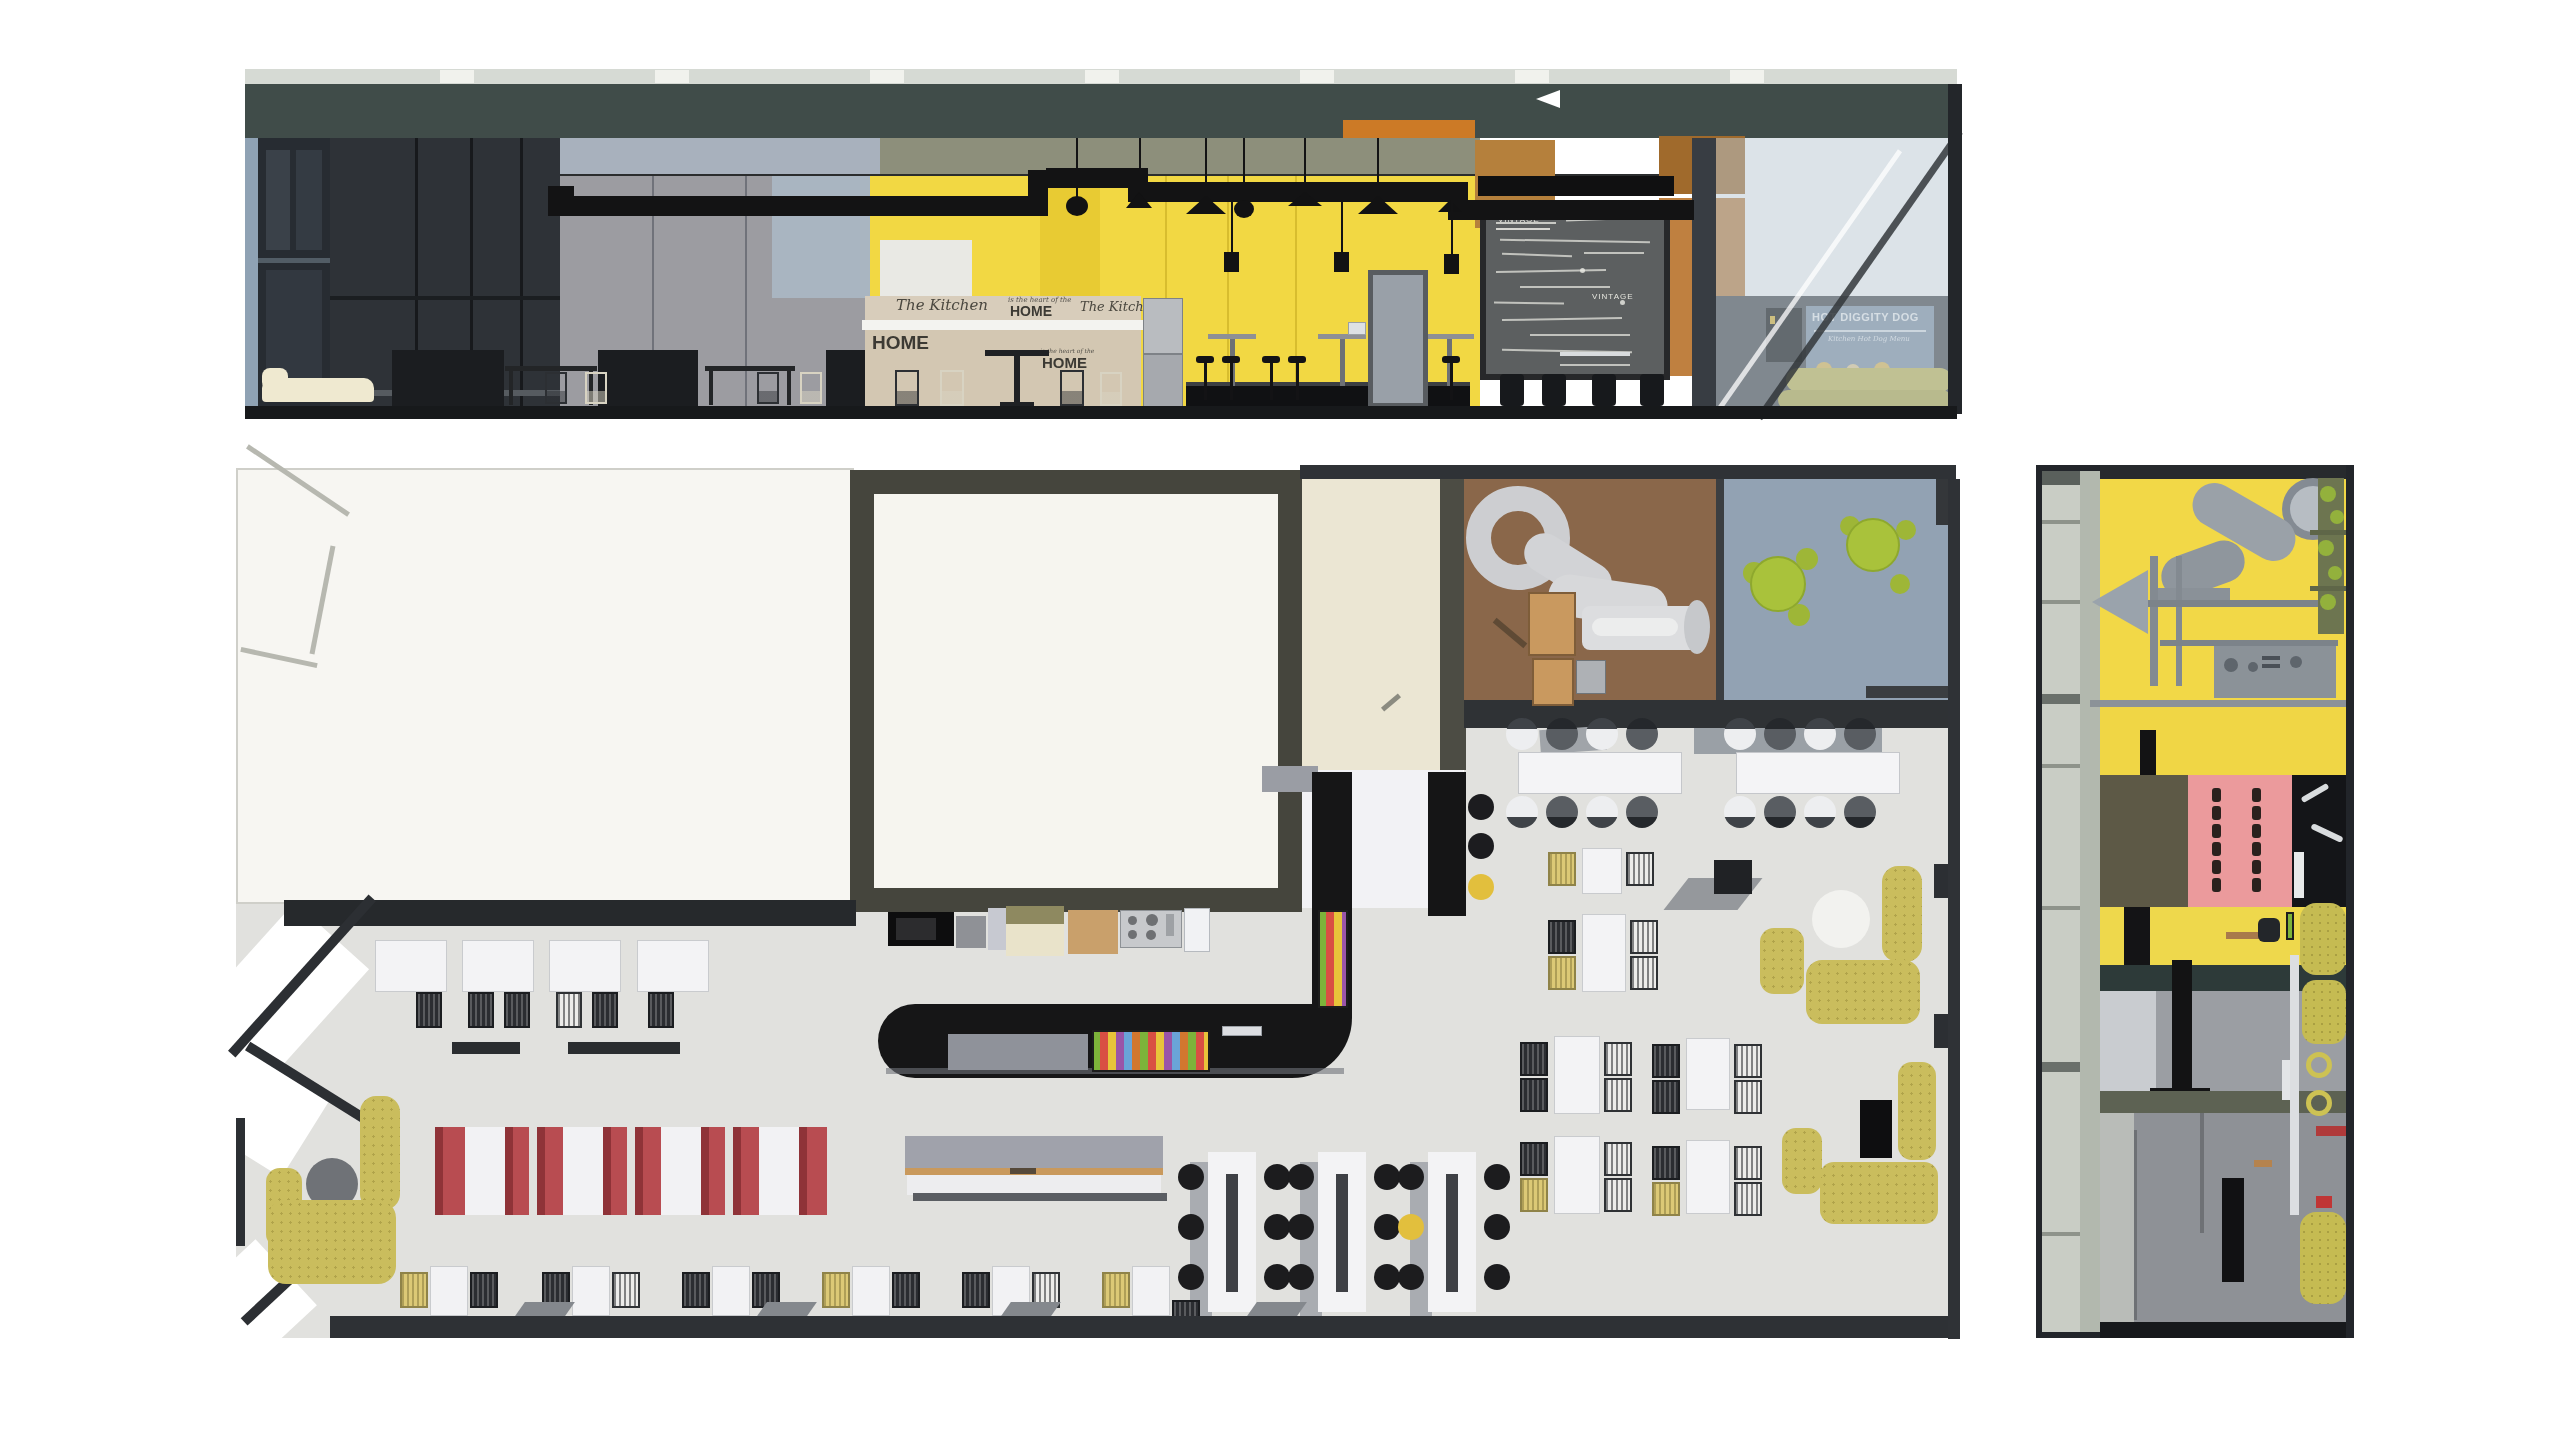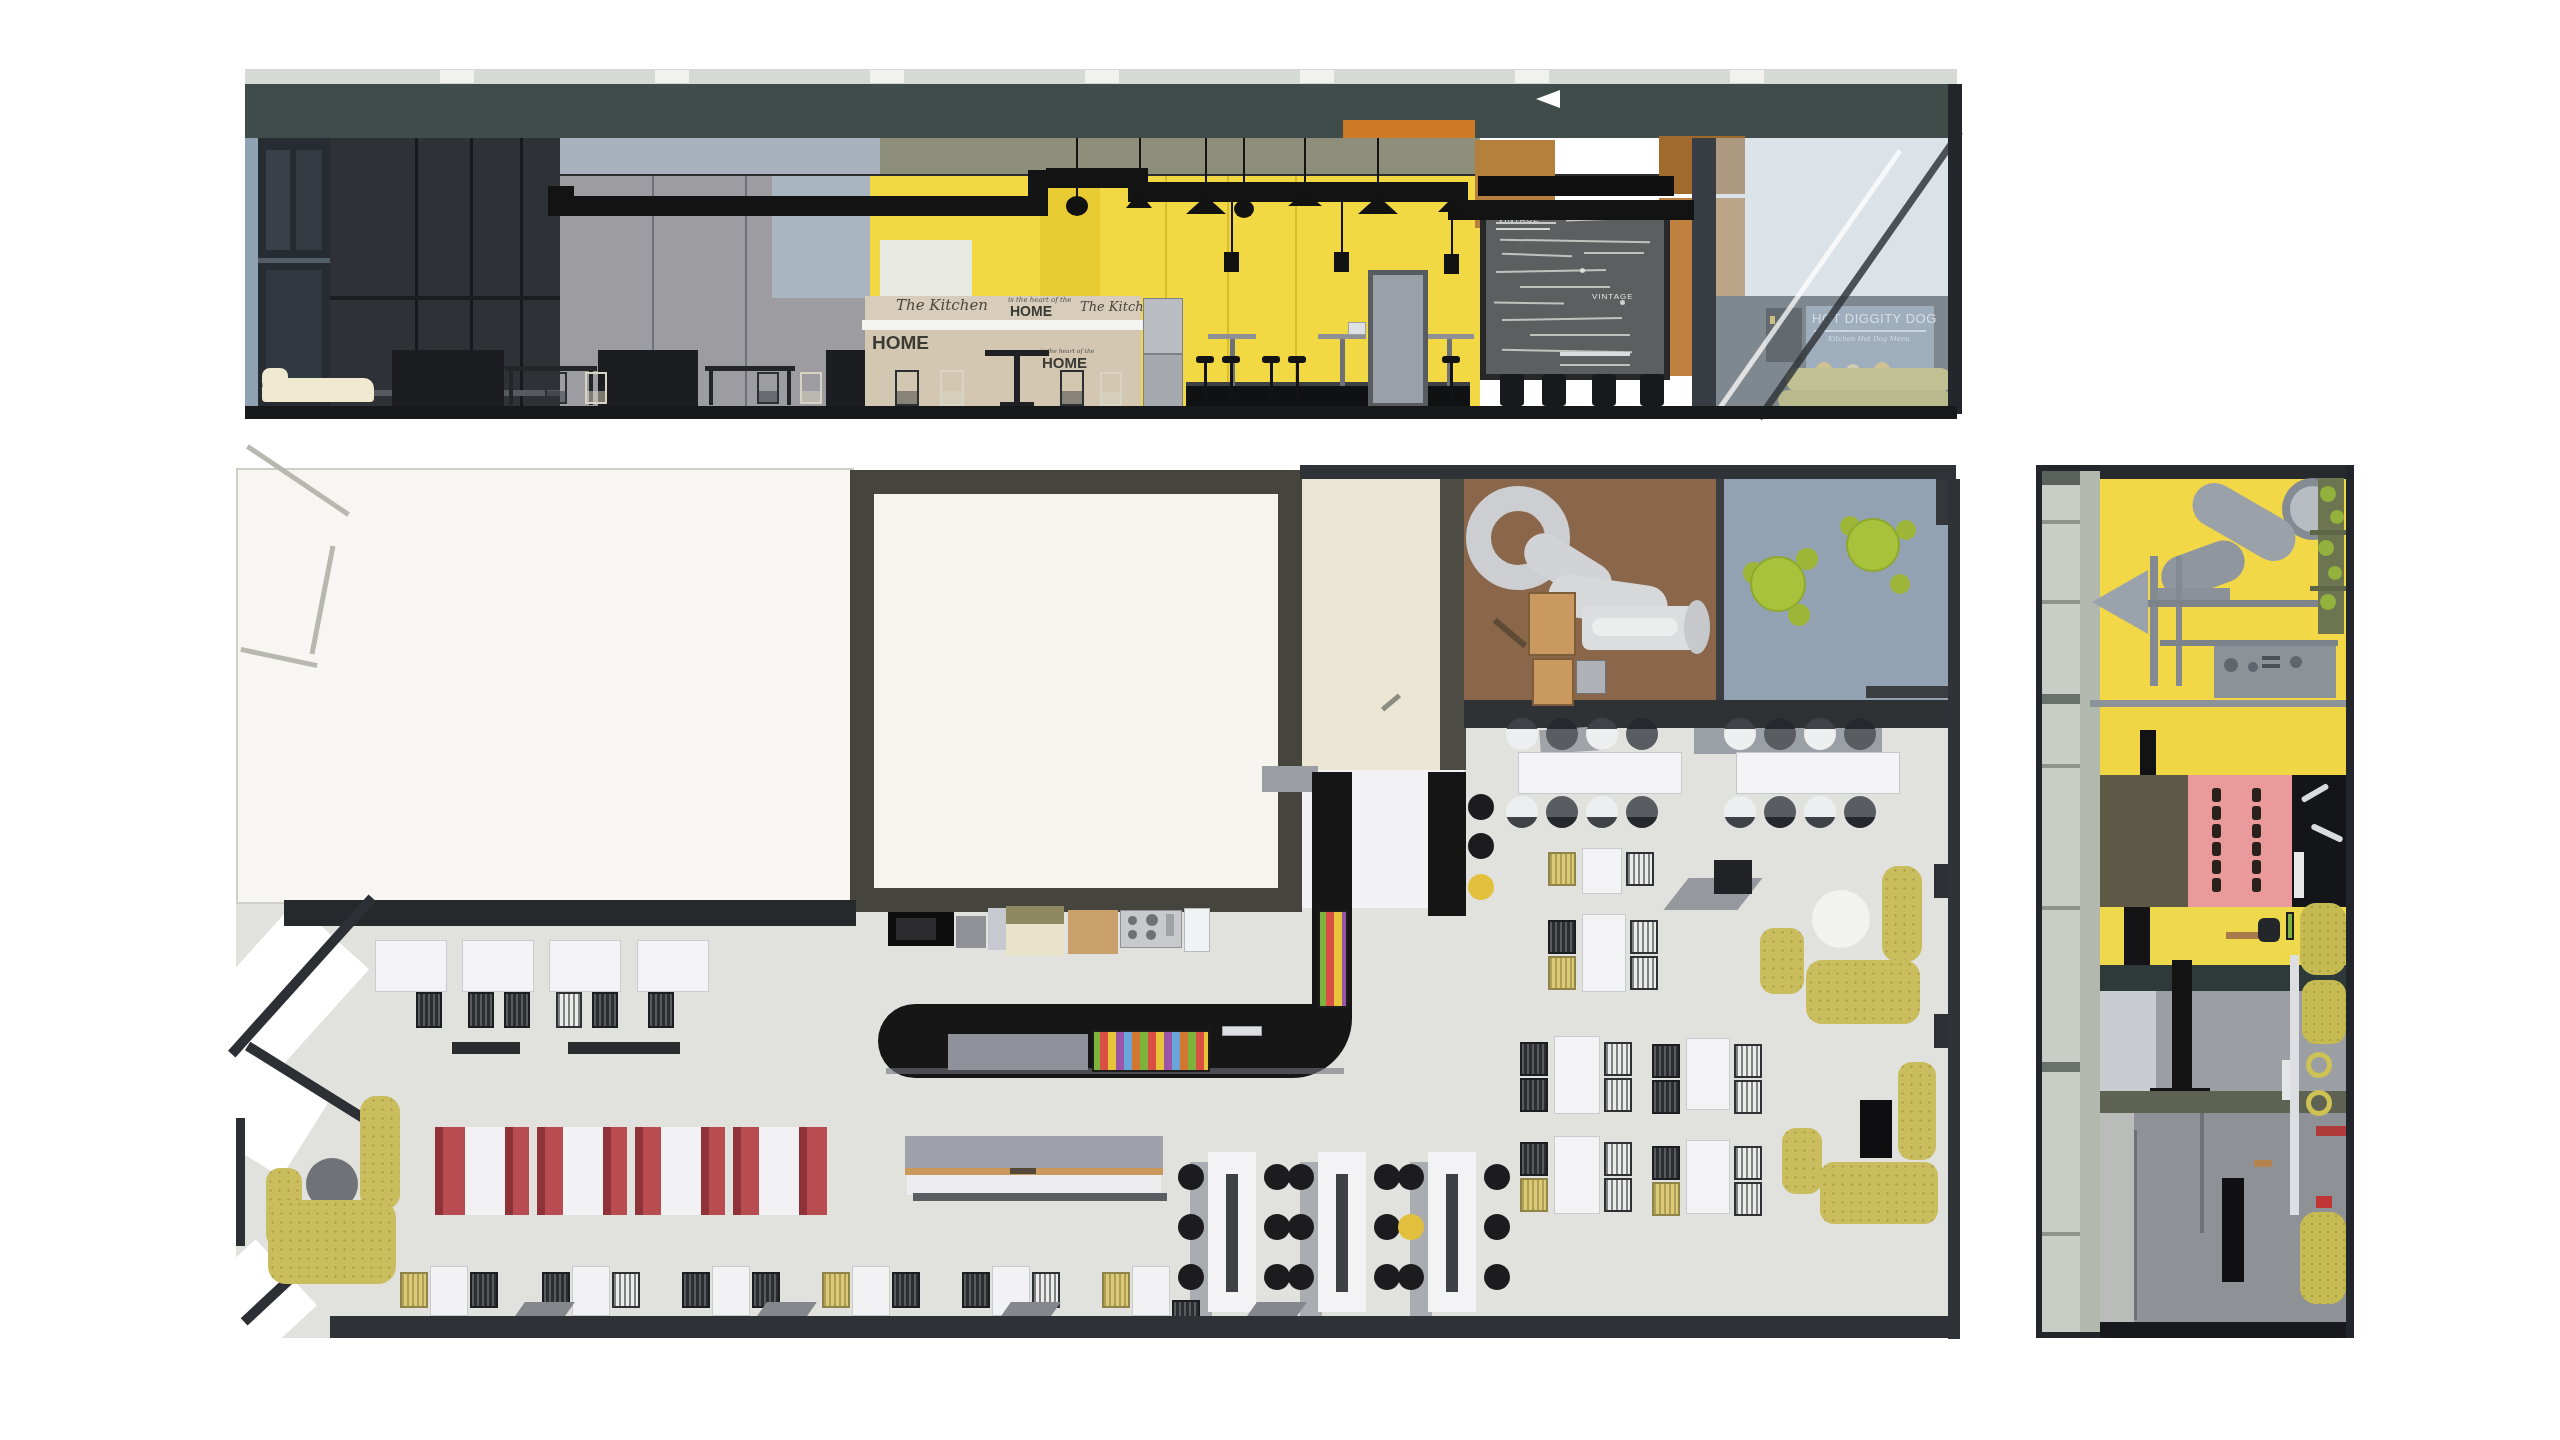--- a/index.html
+++ b/index.html
@@ -80,21 +80,21 @@
       <div class="shp" style="left: 1502px; top: 350px; width: 130px; height: 2px; background: rgba(236, 236, 230, 0.7); transform: rotate(1deg);"></div>
       <div class="shp" style="left: 1560px; top: 364px; width: 70px; height: 2px; background: rgba(236, 236, 230, 0.7);"></div>
       <div class="shp" style="left: 1580px; top: 268px; width: 5px; height: 5px; border-radius: 50%; background: rgba(236, 236, 230, 0.8);"></div>
       <div class="shp" style="left: 1620px; top: 300px; width: 5px; height: 5px; border-radius: 50%; background: rgba(236, 236, 230, 0.8);"></div>
       <div class="lbl" style="left: 1498px; top: 216px; font-size: 8px; color: rgb(230, 230, 223); letter-spacing: 1px;">VINTAGE</div>
       <div class="lbl" style="left: 1592px; top: 293px; font-size: 8px; color: rgb(230, 230, 223); letter-spacing: 1px;">VINTAGE</div>
       <div class="shp" style="left: 1700px; top: 296px; width: 252px; height: 112px; background: rgb(70, 73, 77);"></div>
       <div class="shp" style="left: 1766px; top: 308px; width: 36px; height: 54px; background: rgb(12, 12, 13);"></div>
       <div class="shp" style="left: 1770px; top: 316px; width: 5px; height: 8px; background: rgb(224, 182, 46);"></div>
       <div class="shp" style="left: 1806px; top: 306px; width: 128px; height: 80px; background: rgb(130, 148, 169);"></div>
-      <div class="lbl" style="left: 1812px; top: 312px; font-size: 13px; color: rgb(242, 244, 246); font-weight: 400; letter-spacing: 0.5px;">HOT DIGGITY DOG</div>
+      <div class="lbl" style="left: 1812px; top: 312px; font-size: 11px; color: rgb(242, 244, 246); font-weight: 700; letter-spacing: 0.5px;">HOT DIGGITY DOG</div>
       <div class="shp" style="left: 1814px; top: 330px; width: 112px; height: 2px; background: rgb(223, 229, 234);"></div>
       <div class="lbl" style="left: 1828px; top: 336px; font-size: 7px; color: rgb(232, 236, 240); font-family: &quot;DejaVu Serif&quot;, serif; font-style: italic;">Kitchen Hot Dog Menu</div>
       <div class="shp" style="left: 1816px; top: 362px; width: 16px; height: 16px; border-radius: 50%; background: rgb(229, 188, 85);"></div>
       <div class="shp" style="left: 1846px; top: 364px; width: 14px; height: 14px; border-radius: 50%; background: rgb(232, 207, 150);"></div>
       <div class="shp" style="left: 1874px; top: 362px; width: 16px; height: 16px; border-radius: 50%; background: rgb(229, 188, 85);"></div>
       <div class="shp" style="left: 1560px; top: 352px; width: 70px; height: 4px; background: rgb(217, 220, 222);"></div>
       <div class="shp chair-solid-d" style="left: 1500px; top: 374px; width: 24px; height: 32px;"></div>
       <div class="shp chair-solid-d" style="left: 1542px; top: 374px; width: 24px; height: 32px;"></div>
       <div class="shp chair-solid-d" style="left: 1592px; top: 374px; width: 24px; height: 32px;"></div>
       <div class="shp chair-solid-d" style="left: 1640px; top: 374px; width: 24px; height: 32px;"></div>

